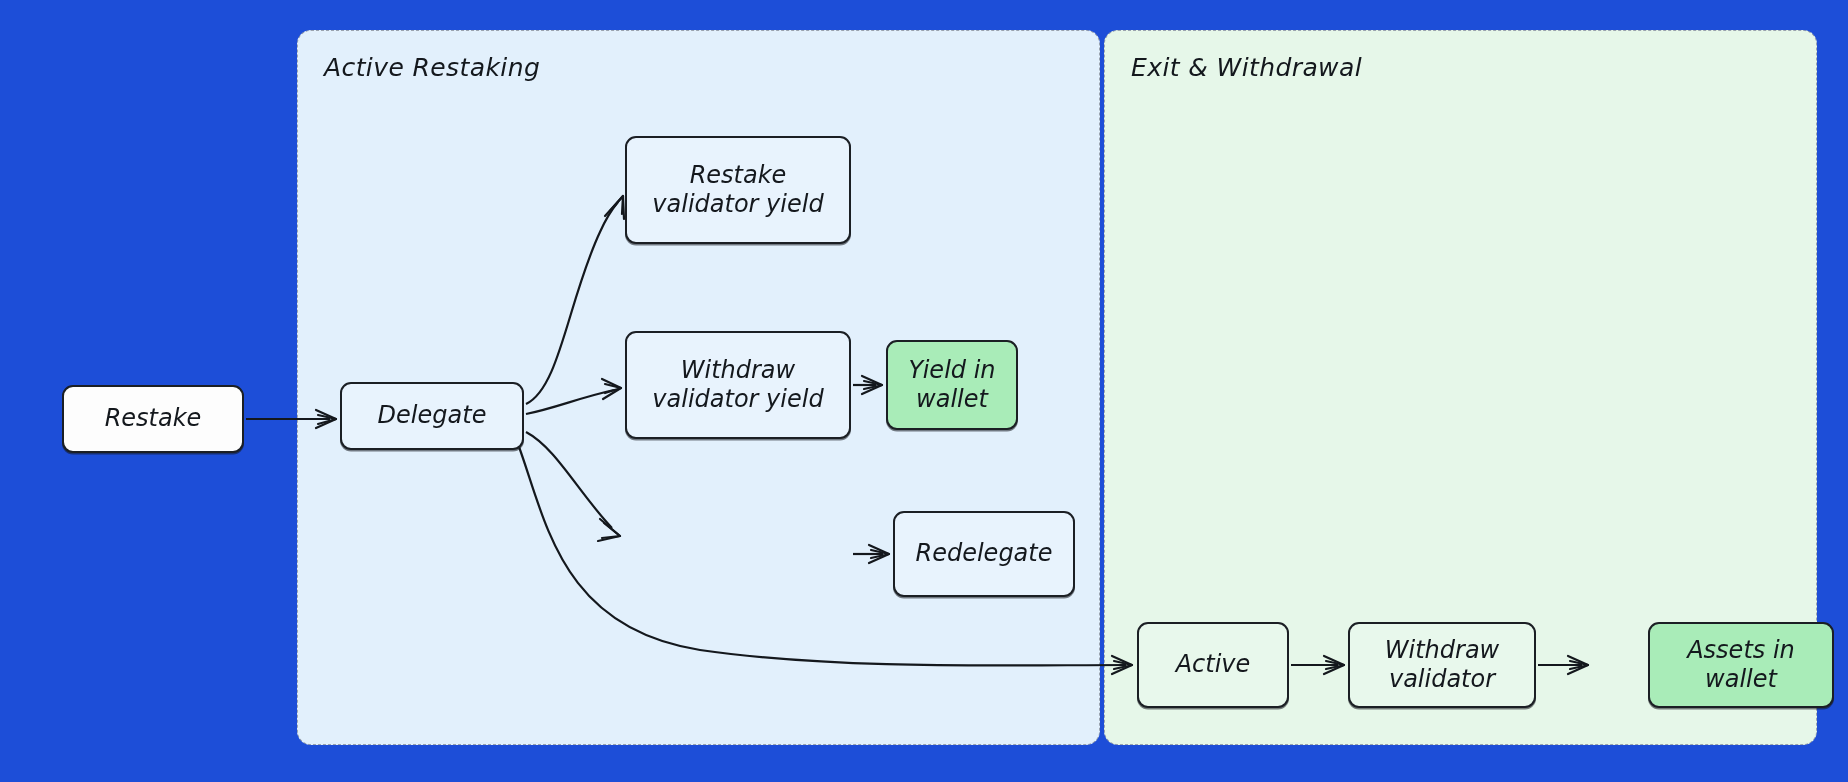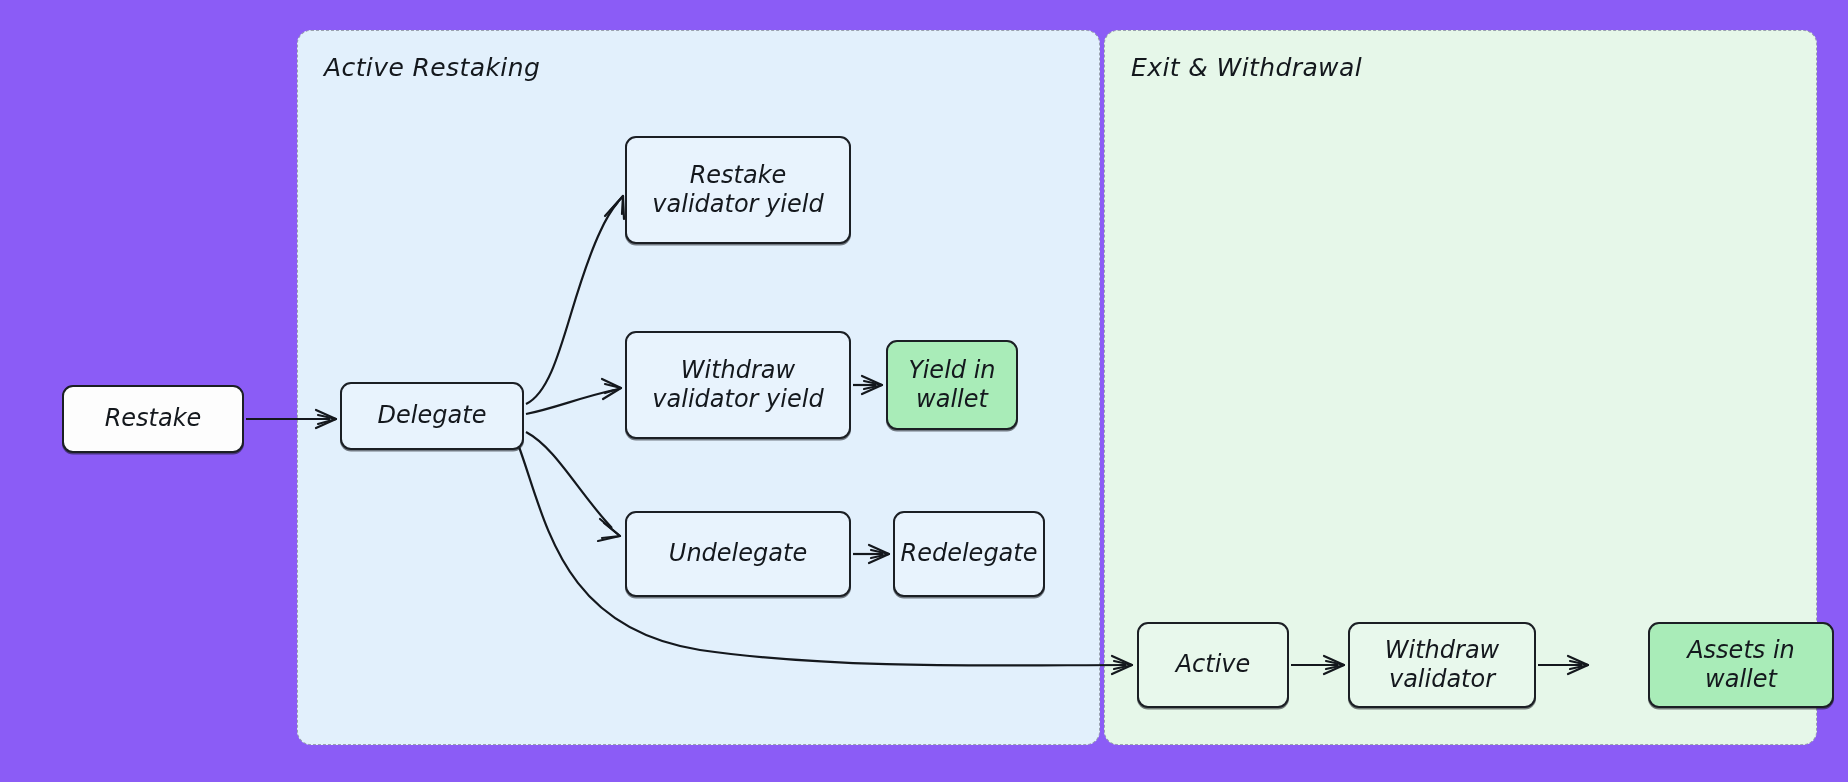--- a/index.html
+++ b/index.html
@@ -7,21 +7,21 @@
     padding: 0;
     background: #ffffff;
   }
   body {
     font-family: "DejaVu Sans", sans-serif;
   }
   #canvas {
     position: relative;
     width: 1848px;
     height: 782px;
-    background: #8b5cf6;
+    background: #1d4ed8;
     overflow: hidden;
   }
   
   .panel {
     position: absolute;
     border: 1.6px dashed #9aa3ae;
     border-radius: 14px;
     box-sizing: border-box;
   }
   #panel-active {
@@ -69,21 +69,21 @@
   .fill-green-soft { background: #e8f8ec; }
   .fill-green-hi   { background: #a9ecb8; }
 
   
   #n-restake        { left: 62px;   top: 385px; width: 182px; height: 68px; }
   #n-delegate       { left: 340px;  top: 382px; width: 184px; height: 68px; }
   #n-restake-yield  { left: 625px;  top: 136px; width: 226px; height: 108px; }
   #n-withdraw-yield { left: 625px;  top: 331px; width: 226px; height: 108px; }
   #n-yield-wallet   { left: 886px;  top: 340px; width: 132px; height: 90px; }
   #n-undelegate     { left: 625px;  top: 511px; width: 226px; height: 86px; }
-  #n-redelegate     { left: 893px;  top: 511px; width: 152px; height: 86px; }
+  #n-redelegate     { left: 893px;  top: 511px; width: 182px; height: 86px; }
   #n-unstake        { left: 1137px; top: 622px; width: 152px; height: 86px; }
   #n-withdraw-val   { left: 1348px; top: 622px; width: 188px; height: 86px; }
   #n-assets-wallet  { left: 1648px; top: 622px; width: 186px; height: 86px; }
 
   
   #edges {
     position: absolute;
     left: 0; top: 0;
     width: 1848px;
     height: 782px;
@@ -169,21 +169,20 @@
 
   <div class="node fill-blue" id="n-restake-yield">Restake
 validator yield</div>
 
   <div class="node fill-blue" id="n-withdraw-yield">Withdraw
 validator yield</div>
 
   <div class="node fill-green-hi" id="n-yield-wallet">Yield in
 wallet</div>
 
-  <div class="node fill-blue" id="n-undelegate">Undelegate</div>
 
   <div class="node fill-blue" id="n-redelegate">Redelegate</div>
 
   <div class="node fill-green-soft" id="n-unstake">Active</div>
 
   <div class="node fill-green-soft" id="n-withdraw-val">Withdraw
 validator</div>
 
   <div class="node fill-green-hi" id="n-assets-wallet">Assets in
 wallet</div>

